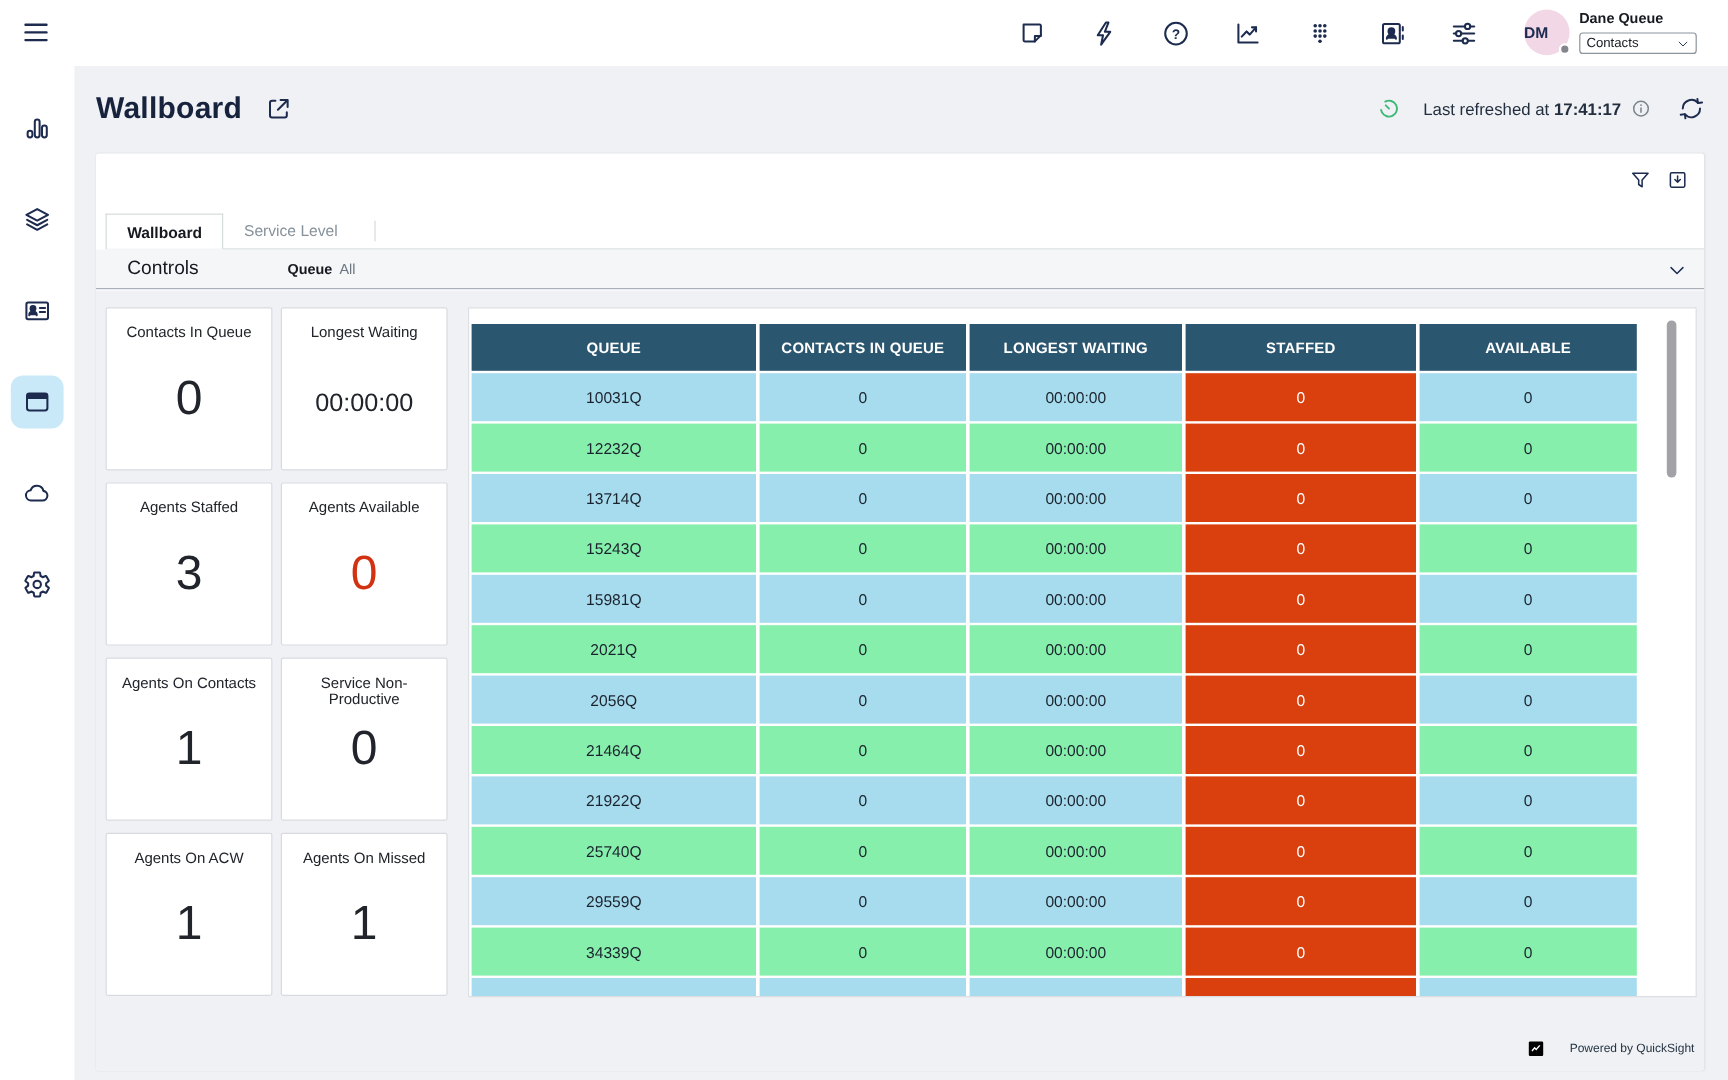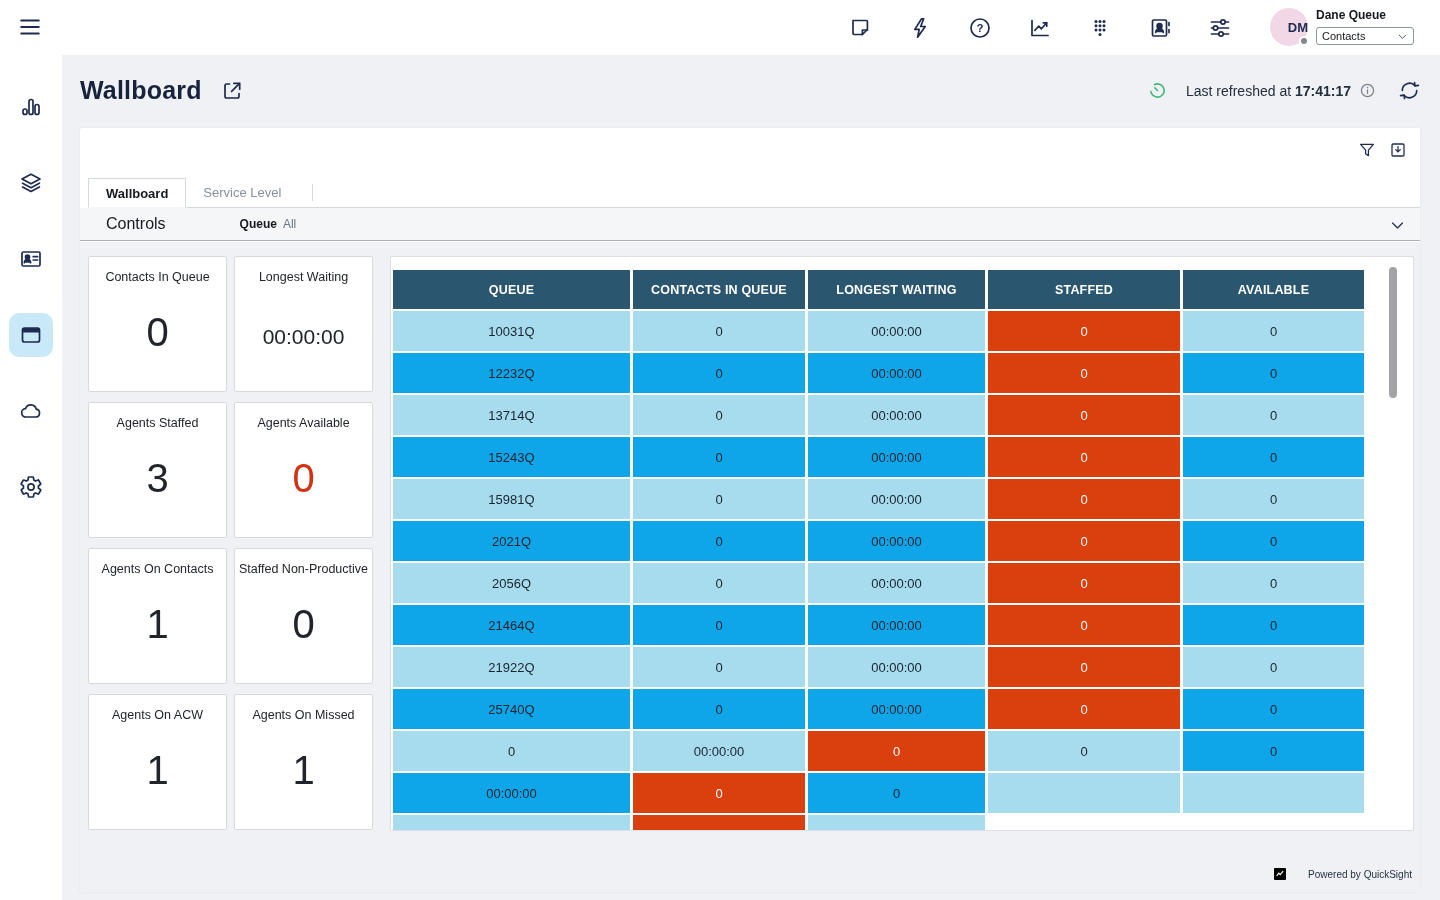--- a/index.html
+++ b/index.html
@@ -11,21 +11,21 @@
   }
   svg { display:block; }
   .ico { stroke:#1d2b4f; fill:none; stroke-width:1.7; stroke-linecap:round; stroke-linejoin:round; }
 
   
   .topbar { position:absolute; top:0; left:0; width:1440px; height:55px; background:#fff; z-index:5; }
   .hamburger { position:absolute; left:16px; top:13px; width:28px; height:28px; background:none; border:0; cursor:pointer; }
   .topbar-icons { position:absolute; top:16px; right:208px; display:flex; gap:36px; align-items:center; }
   .tb-btn { width:24px; height:24px; background:none; border:0; cursor:pointer; padding:0; }
   .avatar { position:absolute; top:8px; right:132px; width:38px; height:38px; border-radius:50%;
-            background:#f2d7e7; display:flex; align-items:center; justify-content:flex-end;
+            background:#f2d7e7; display:flex; align-items:center; justify-content:flex-start;
             font-size:13px; font-weight:bold; color:#1d2b4f; }
   .status-dot { position:absolute; right:-1px; bottom:0; width:10px; height:10px; border-radius:50%;
             background:#85858d; border:2px solid #fff; }
   .user-block { position:absolute; top:8px; right:20px; width:104px; }
   .user-name { font-size:12px; font-weight:bold; color:#16191f; margin-bottom:5px; }
   .status-select { width:98px; height:18px; border:1px solid #8c949c; border-radius:3px; background:#fff;
             font-size:11px; color:#16191f; display:flex; align-items:center; padding:0 5px; cursor:pointer; }
   .status-select span { flex:1; }
 
   
@@ -85,21 +85,21 @@
   
   .table-card { position:absolute; left:310px; top:14px; width:1024px; height:575px; background:#fff;
            border:1px solid #dcdfe4; border-radius:1px; overflow:hidden; }
   .qs-table { position:absolute; left:2px; top:13px; width:973px; display:grid;
            grid-template-columns:237px 172px 177px 192px 181px; column-gap:3px; row-gap:2px; }
   .th { height:39px; background:#2b5670; color:#fff; font-size:12.5px; font-weight:bold;
            display:flex; align-items:center; justify-content:center; letter-spacing:.2px; }
   .td { height:40px; display:flex; align-items:center; justify-content:center;
            font-size:13px; color:#1b242e; cursor:default; }
   .td.light { background:#a7dbee; }
-  .td.blue  { background:#0ea5e9; }
+  .td.blue  { background:#86efac; }
   .td.staffed { background:#d9400e; color:#fff; }
   .scroll-thumb { position:absolute; right:16px; top:10px; width:8px; height:131px;
            background:#a2a2a7; border-radius:4px; cursor:grab; }
 
   .powered { position:absolute; right:8px; bottom:12px; display:flex; align-items:center; gap:22px; }
   .powered-text { font-size:10px; color:#1f2e3d; }
   .qs-logo { width:12px; height:12px; background:#000; border-radius:1px; display:flex;
            align-items:center; justify-content:center; }
 </style>
 </head>
@@ -327,21 +327,21 @@
     <div class="kpi-label">Agents Available</div>
     <div class="kpi-value" style="color: rgb(209, 50, 18);">0</div>
   </div>
 
   <div class="kpi-card">
     <div class="kpi-label">Agents On Contacts</div>
     <div class="kpi-value">1</div>
   </div>
 
   <div class="kpi-card">
-    <div class="kpi-label">Staffed Non-Productive</div>
+    <div class="kpi-label">Service Non-Productive</div>
     <div class="kpi-value">0</div>
   </div>
 
   <div class="kpi-card">
     <div class="kpi-label">Agents On ACW</div>
     <div class="kpi-value">1</div>
   </div>
 
   <div class="kpi-card">
     <div class="kpi-label">Agents On Missed</div>
@@ -399,24 +399,26 @@
             <div class="td light">21922Q</div>
             <div class="td light">0</div>
             <div class="td light">00:00:00</div>
             <div class="td staffed">0</div>
             <div class="td light">0</div>
             <div class="td blue">25740Q</div>
             <div class="td blue">0</div>
             <div class="td blue">00:00:00</div>
             <div class="td staffed">0</div>
             <div class="td blue">0</div>
-            <div class="td light">0</div>
-            <div class="td light">00:00:00</div>
-            <div class="td staffed">0</div>
-            <div class="td light">0</div>
+            <div class="td light">29559Q</div>
+            <div class="td light">0</div>
+            <div class="td light">00:00:00</div>
+            <div class="td staffed">0</div>
+            <div class="td light">0</div>
+            <div class="td blue">34339Q</div>
             <div class="td blue">0</div>
             <div class="td blue">00:00:00</div>
             <div class="td staffed">0</div>
             <div class="td blue">0</div>
             <div class="td light"></div>
             <div class="td light"></div>
             <div class="td light"></div>
             <div class="td staffed"></div>
             <div class="td light"></div>
           </div>

